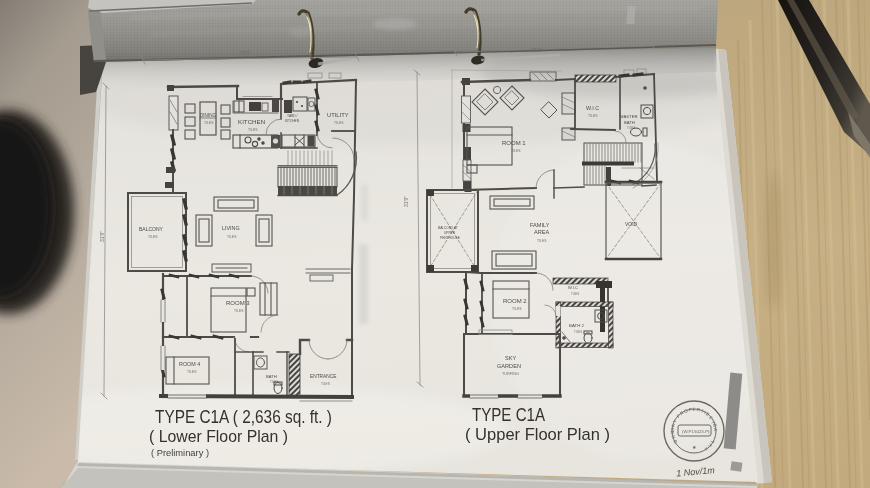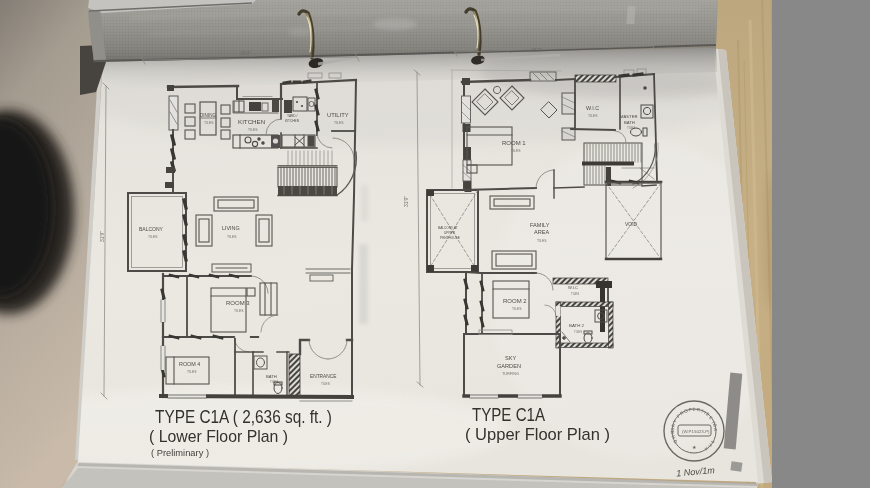--- a/index.html
+++ b/index.html
@@ -1,16 +1,16 @@
 <!DOCTYPE html>
 <html><head>
 <meta charset="utf-8">
 <style>
 html,body{margin:0;padding:0;background:#888;}
-#scene{position:relative;width:772px;height:488px;overflow:hidden;font-family:"Liberation Sans",sans-serif;text-align:right;}
+#scene{position:relative;width:870px;height:488px;overflow:hidden;font-family:"Liberation Sans",sans-serif;text-align:right;}
 svg{position:absolute;top:0;left:0;}
 text{font-family:"Liberation Sans",sans-serif;}
 .lbl{fill:#45433e;}
 .dim{fill:#6f6d68;}
 </style>
 </head>
 <body>
 <div id="scene">
 <svg width="870" height="488" viewBox="0 0 870 488">
 <defs>

